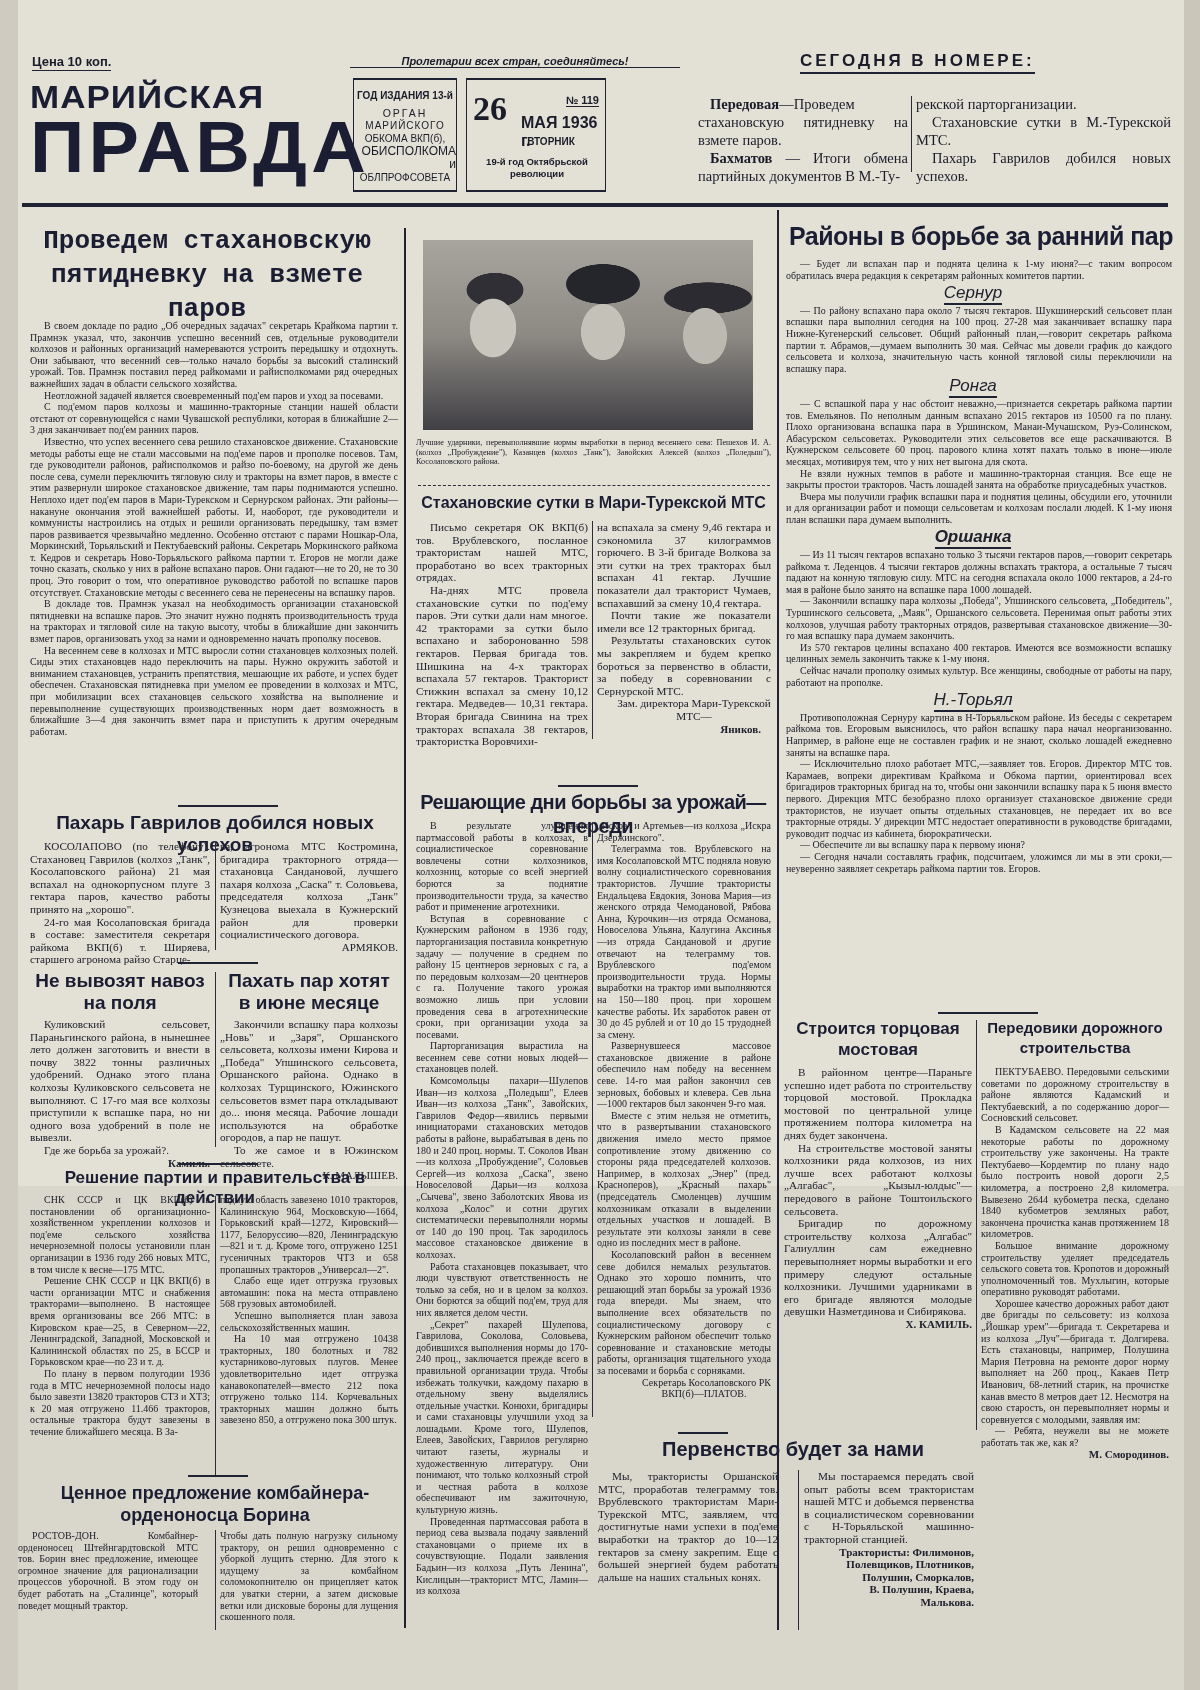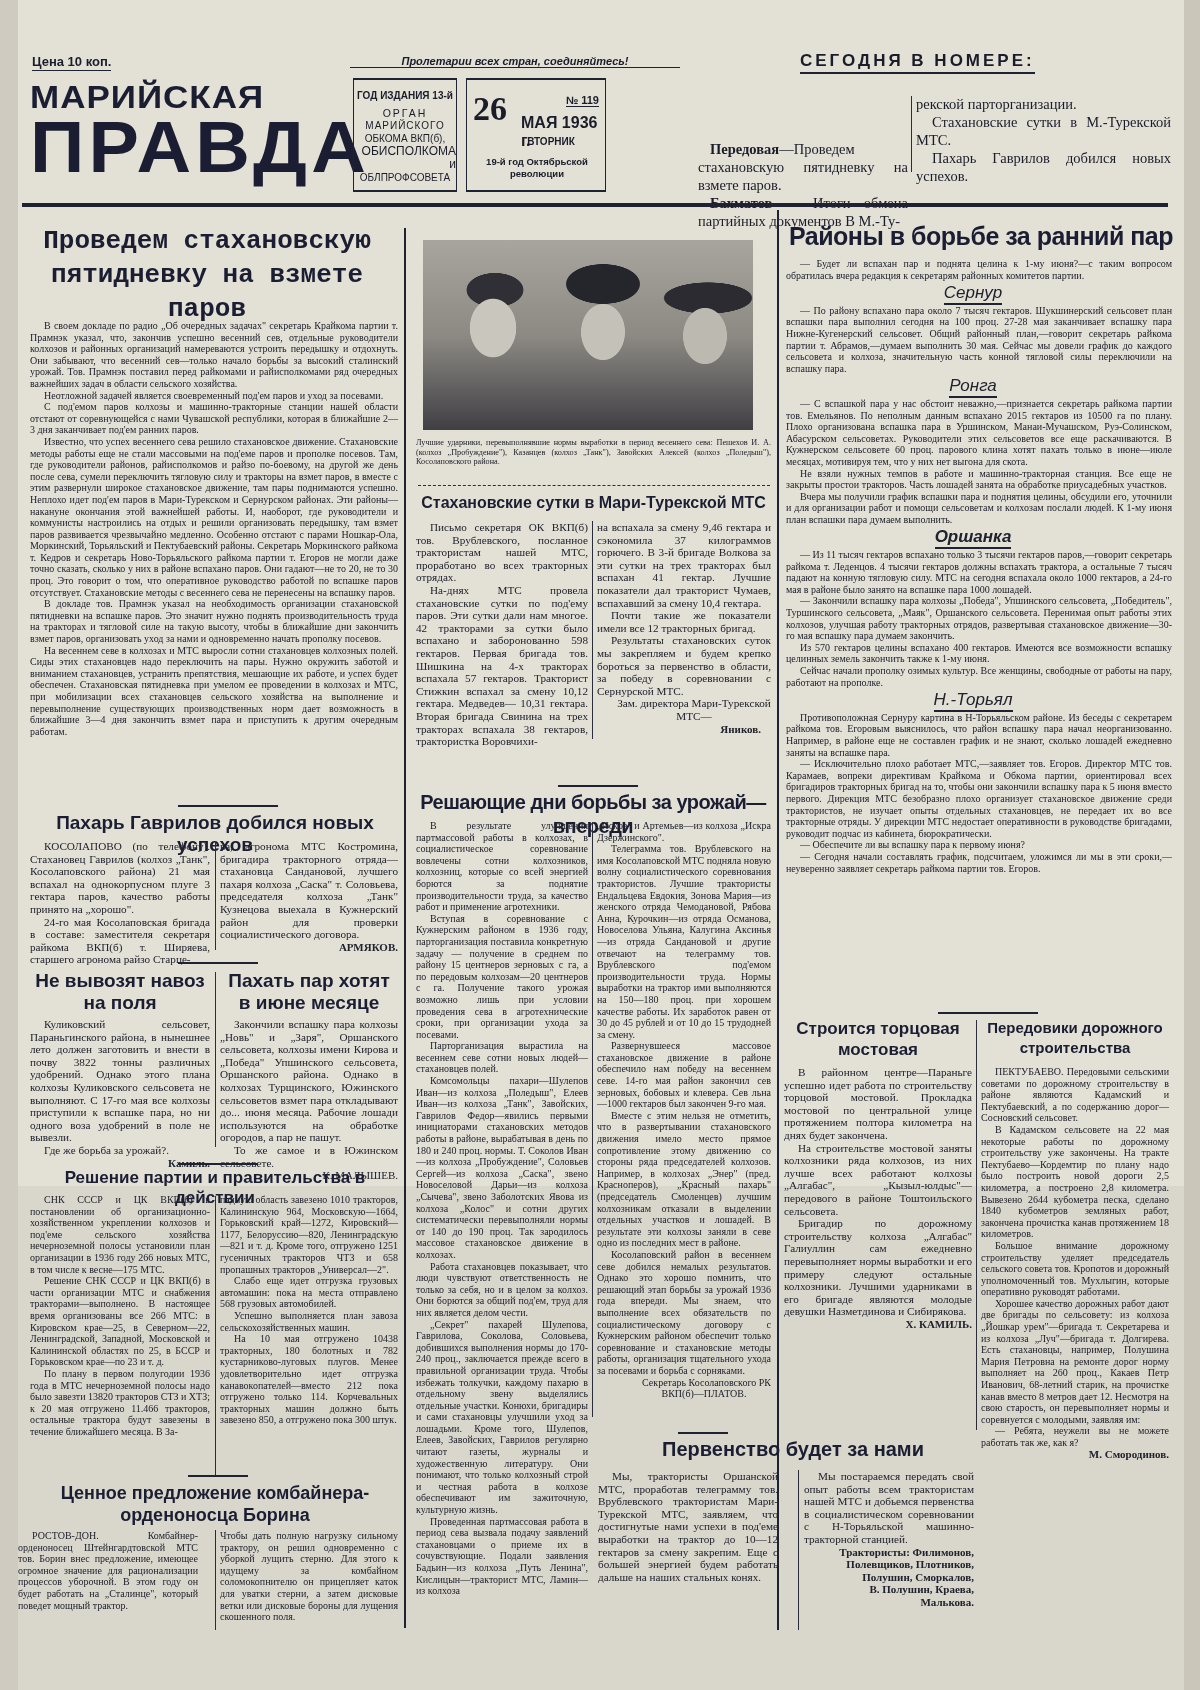--- a/index.html
+++ b/index.html
@@ -68,21 +68,21 @@
   <div class="abs" style="left:448px;top:78px;width:140px;height:114px;border-top:2px solid #1f2233;border-bottom:2px solid #1f2233;border-left:1.5px solid #1f2233;border-right:1.5px solid #1f2233;">
     <div class="abs" style="left:6px;top:10px;font-size:34px;font-weight:700;font-family:'Liberation Serif',serif;">26</div>
     <div class="abs sans" style="right:6px;top:14px;font-size:11px;font-weight:700;border-bottom:1.5px solid #1f2233;">№ 119</div>
     <div class="abs sans" style="left:54px;top:34px;font-size:16px;font-weight:700;">МАЯ 1936 г.</div>
     <div class="abs sans" style="left:0;width:100%;top:56px;text-align:center;font-size:10px;font-weight:700;padding-left:30px;">ВТОРНИК</div>
     <div class="abs sans" style="left:8px;width:124px;top:76px;text-align:center;font-size:9.5px;font-weight:700;line-height:12px;">19-й год Октябрьской революции</div>
   </div>
 
   <div class="abs sans" style="left:782px;top:51px;font-size:17px;font-weight:900;letter-spacing:3px;border-bottom:2.5px solid #1f2233;padding-bottom:1px;">СЕГОДНЯ В НОМЕРЕ:</div>
   <div class="abs" style="left:680px;top:95px;width:210px;font-size:14.5px;line-height:18px;text-align:justify;">
-    <p style="text-indent:12px;margin-top:45px;"><b>Передовая</b><span>—Проведем стахановскую пятидневку на взмете паров.</span></p>
+    <p style="text-indent:12px;"><b>Передовая</b><span>—Проведем стахановскую пятидневку на взмете паров.</span></p>
     <p style="text-indent:12px;"><b>Бахматов</b><span> — Итоги обмена партийных документов В М.-Ту-</span></p>
   </div>
   <div class="thin-v" style="left:893px;top:96px;height:76px;"></div>
   <div class="abs" style="left:898px;top:95px;width:255px;font-size:14.5px;line-height:18px;text-align:justify;">
     <p>рекской парторганизации.</p>
     <p style="text-indent:16px;">Стахановские сутки в М.-Турекской МТС.</p>
     <p style="text-indent:16px;">Пахарь Гаврилов добился новых успехов.</p>
   </div>
 
   <div class="rule-h" style="left:4px;top:203px;width:1146px;height:4px;"></div>
@@ -102,21 +102,21 @@
   <div class="rule-h" style="left:160px;top:805px;width:100px;height:2px;"></div>
 
   <div class="abs headline" style="left:12px;top:812px;width:370px;font-size:19px;line-height:22px;">Пахарь Гаврилов добился новых успехов</div>
   <div class="abs body-text" style="left:12px;top:840px;width:180px;">
     <p>КОСОЛАПОВО (по телефону). Стахановец Гаврилов (колхоз „Танк", Косолаповского района) 21 мая вспахал на однокорпусном плуге 3 гектара паров, качество работы принято на „хорошо".</p>
     <p>24-го мая Косолаповская бригада в составе: заместителя секретаря райкома ВКП(б) т. Ширяева, старшего агронома райзо Старце-</p>
   </div>
   <div class="thin-v" style="left:197px;top:842px;height:108px;"></div>
   <div class="abs body-text" style="left:202px;top:840px;width:178px;">
     <p style="text-indent:0">ва, агронома МТС Костромина, бригадира тракторного отряда—стахановца Сандановой, лучшего пахаря колхоза „Саска" т. Соловьева, председателя колхоза „Танк" Кузнецова выехала в Кужнерский район для проверки социалистического договора.</p>
-    <div class="sig" style="font-weight:700;">АРМЯКОВ.</div>
+    <div class="sig" style="font-weight:400;">АРМЯКОВ.</div>
   </div>
   <div class="rule-h" style="left:160px;top:962px;width:80px;height:2px;"></div>
 
   <div class="abs headline" style="left:12px;top:970px;width:180px;font-size:19px;line-height:22px;">Не вывозят навоз на поля</div>
   <div class="abs body-text" style="left:12px;top:1018px;width:180px;">
     <p>Куликовский сельсовет, Параньгинского района, в нынешнее лето должен заготовить и внести в почву 3822 тонны различных удобрений. Однако этого плана колхозы Куликовского сельсовета не выполняют. С 17-го мая все колхозы приступили к вспашке пара, но ни одного воза удобрений в поле не вывезли.</p>
     <p>Где же борьба за урожай?.</p>
     <div class="sig">Камиль.</div>
   </div>
   <div class="thin-v" style="left:197px;top:972px;height:175px;"></div>

